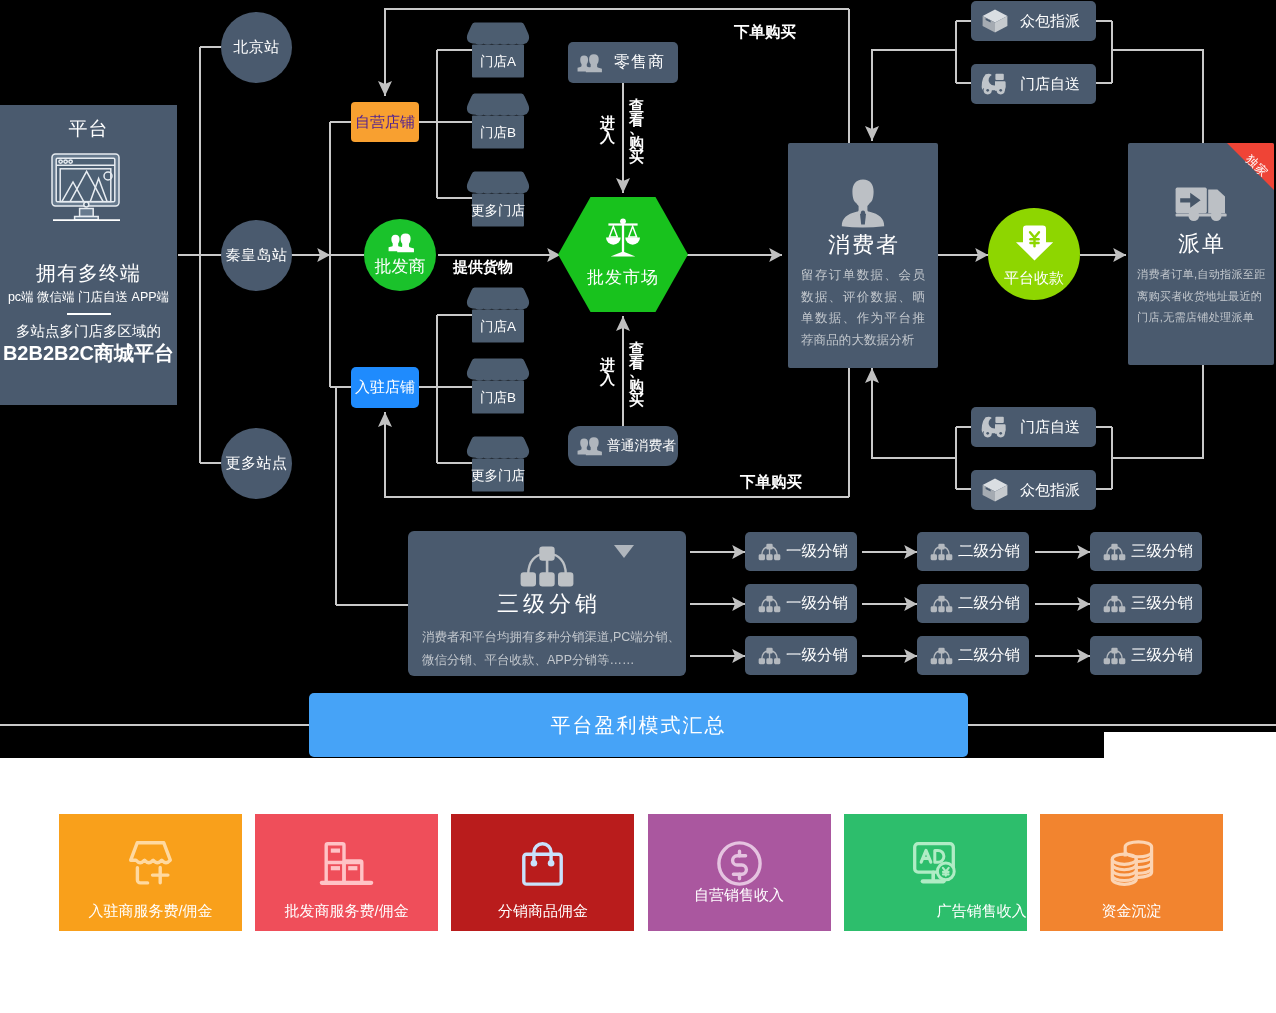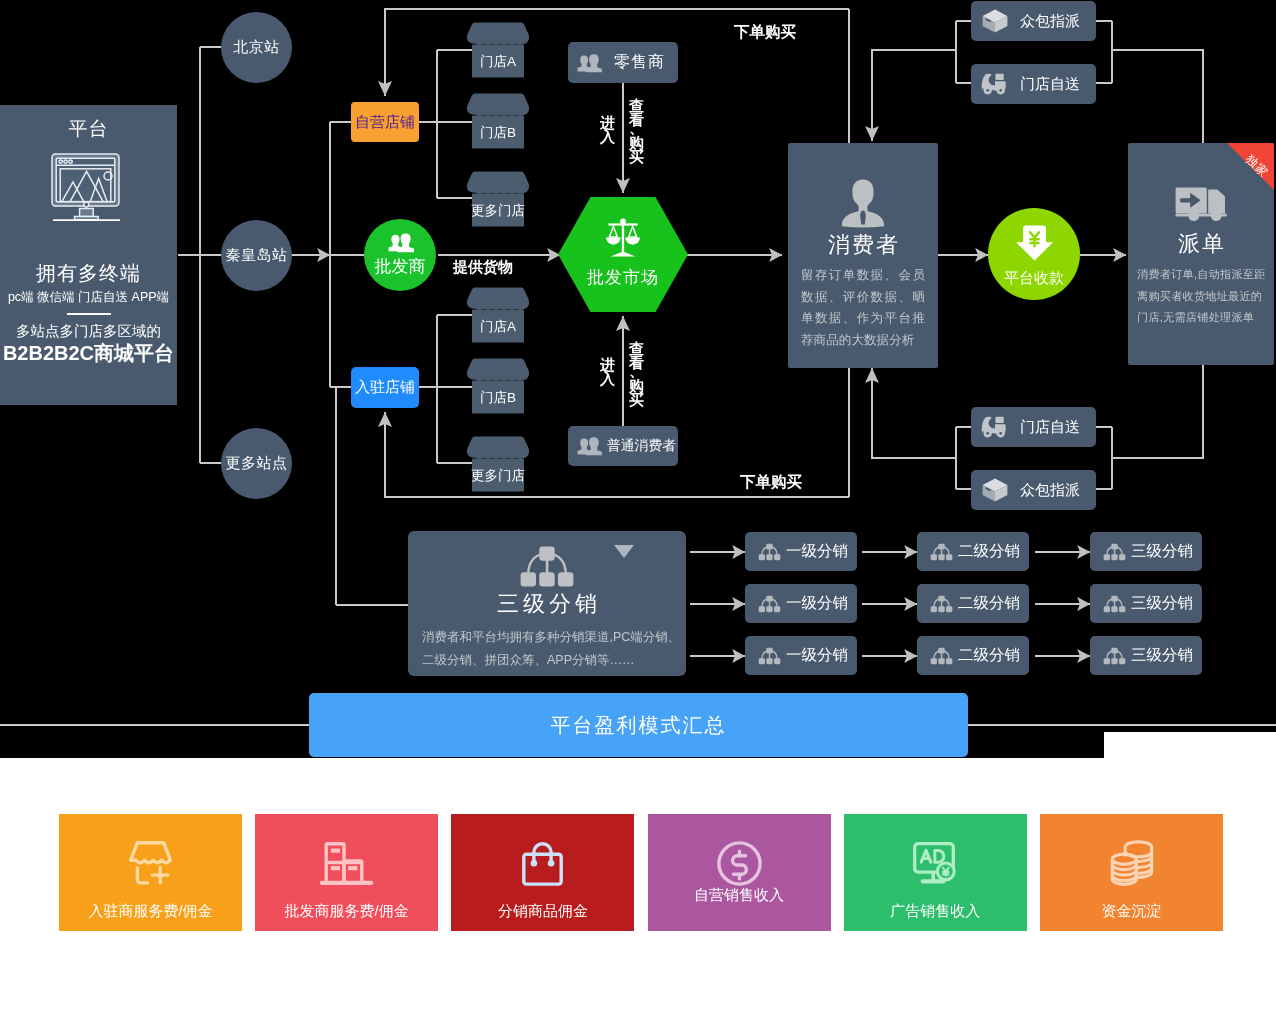--- a/index.html
+++ b/index.html
@@ -237,21 +237,21 @@
   <div style="position:absolute;left:568px;top:42px;width:110px;height:41px;background:#4a5a6e;border-radius:5px;
               display:flex;align-items:center;color:#fff;">
     <span style="line-height:0;margin-left:9px;">
       <svg width="24" height="18" viewBox="0 0 26 19.5" fill="#b0b6bd">
         <path d="M7.6 1.6 c3.0 0 4.4 1.7 4.4 4.3 c0 2.3 -0.5 3.9 -1.4 4.8 l0 2.1 c0 0.7 0.5 1.0 1.3 1.2 l3.0 0.8 l0 4.1 h-14.3 l0 -4.1 l3.0 -0.8 c0.8 -0.2 1.3 -0.5 1.3 -1.2 l0 -2.1 c-0.9 -0.9 -1.4 -2.5 -1.4 -4.8 c0 -2.6 1.4 -4.3 4.1 -4.3 Z"></path>
         <path d="M18.3 0.4 c3.5 0 5.2 2.0 5.2 5.0 c0 2.7 -0.6 4.6 -1.7 5.6 l0 2.5 c0 0.8 0.6 1.2 1.6 1.4 l3.6 1.0 l0 3.9 h-17.4 l0 -3.9 l3.6 -1.0 c1.0 -0.2 1.6 -0.6 1.6 -1.4 l0 -2.5 c-1.1 -1.0 -1.7 -2.9 -1.7 -5.6 c0 -3.0 1.7 -5.0 5.2 -5.0 Z"></path>
       </svg>
     </span>
     <span style="font-size:16px;margin-left:13px;letter-spacing:1px;">零售商</span>
   </div>
-  <div style="position:absolute;left:568px;top:426px;width:110px;height:40px;background:#4a5a6e;border-radius:5px;
+  <div style="position:absolute;left:568px;top:426px;width:110px;height:40px;background:#4a5a6e;border-radius:12px;
               display:flex;align-items:center;color:#fff;">
     <span style="line-height:0;margin-left:9px;">
       <svg width="24" height="18" viewBox="0 0 26 19.5" fill="#b0b6bd">
         <path d="M7.6 1.6 c3.0 0 4.4 1.7 4.4 4.3 c0 2.3 -0.5 3.9 -1.4 4.8 l0 2.1 c0 0.7 0.5 1.0 1.3 1.2 l3.0 0.8 l0 4.1 h-14.3 l0 -4.1 l3.0 -0.8 c0.8 -0.2 1.3 -0.5 1.3 -1.2 l0 -2.1 c-0.9 -0.9 -1.4 -2.5 -1.4 -4.8 c0 -2.6 1.4 -4.3 4.1 -4.3 Z"></path>
         <path d="M18.3 0.4 c3.5 0 5.2 2.0 5.2 5.0 c0 2.7 -0.6 4.6 -1.7 5.6 l0 2.5 c0 0.8 0.6 1.2 1.6 1.4 l3.6 1.0 l0 3.9 h-17.4 l0 -3.9 l3.6 -1.0 c1.0 -0.2 1.6 -0.6 1.6 -1.4 l0 -2.5 c-1.1 -1.0 -1.7 -2.9 -1.7 -5.6 c0 -3.0 1.7 -5.0 5.2 -5.0 Z"></path>
       </svg>
     </span>
     <span style="font-size:13.8px;margin-left:6px;white-space:nowrap;">普通消费者</span>
   </div>
 
@@ -389,21 +389,21 @@
         <rect x="26.8" y="11" width="2.6" height="19"></rect>
         <rect x="20.3" y="0.5" width="15.4" height="14.2" rx="3.2"></rect>
         <rect x="1.6" y="26.2" width="15.4" height="14.2" rx="3.2"></rect>
         <rect x="20.3" y="26.2" width="15.4" height="14.2" rx="3.2"></rect>
         <rect x="39" y="26.2" width="15.4" height="14.2" rx="3.2"></rect>
       </svg>
     </div>
     <div style="position:absolute;left:206px;top:14px;width:0;height:0;border-left:10px solid transparent;border-right:10px solid transparent;border-top:13px solid #b0b6bd;"></div>
     <div style="text-align:center;font-size:22px;line-height:32px;margin-top:57px;letter-spacing:4px;text-indent:4px;">三级分销</div>
     <div style="margin:6px 0 0 14px;font-size:12.5px;line-height:23px;color:#c2c7cd;white-space:nowrap;">消费者和平台均拥有多种分销渠道,PC端分销、</div>
-    <div style="margin:0 0 0 14px;font-size:12.5px;line-height:23px;color:#c2c7cd;white-space:nowrap;">二级分销、拼团众筹、APP分销等……</div>
+    <div style="margin:0 0 0 14px;font-size:12.5px;line-height:23px;color:#c2c7cd;white-space:nowrap;">微信分销、平台收款、APP分销等……</div>
   </div>
 
   <div class="lvchip" style="left:745px;top:532px;">
       <span style="margin-left:13px;line-height:0;">
         <svg width="23" height="18" viewBox="0 0 56 41" fill="#b4b9bf">
           <path d="M25 8.4 C17 8.2 9.2 14.8 9.2 28.5" fill="none" stroke="#b4b9bf" stroke-width="3.4"></path>
           <path d="M31 8.4 C39 8.2 46.8 14.8 46.8 28.5" fill="none" stroke="#b4b9bf" stroke-width="3.4"></path>
           <rect x="26.4" y="11" width="3.4" height="19"></rect>
           <rect x="20.3" y="0.5" width="15.4" height="14.2" rx="3.2"></rect>
           <rect x="1.6" y="26.2" width="15.4" height="14.2" rx="3.2"></rect>
@@ -582,21 +582,21 @@
           <svg width="45" height="43" viewBox="0 0 45 43" fill="none" stroke="#b0ecc5" stroke-width="3.3" stroke-linecap="round" stroke-linejoin="round">
             <rect x="1.7" y="1.7" width="38.6" height="28.4" rx="3.4"></rect>
             <path d="M20.2 30.4 v7.0" stroke-width="3.6"></path>
             <path d="M9.8 39.3 h20.8" stroke-width="4.2"></path>
             <path d="M8.2 20.2 L13.0 8.4 L17.8 20.2 M10.2 16.4 h5.6" stroke-width="3.1"></path>
             <path d="M21.8 8.4 v11.8 h3.2 a5.9 5.9 0 0 0 0 -11.8 Z" stroke-width="3.0"></path>
             <circle cx="32.8" cy="29.4" r="8.4" fill="#2DBE6C" stroke="#b0ecc5" stroke-width="3.0"></circle>
             <path d="M29.9 25.8 L32.8 29.4 L35.7 25.8 M30.0 29.9 h5.6 M30.0 32.4 h5.6 M32.8 29.0 v4.8" stroke-width="2.1"></path>
           </svg>
         </div>
-        <div style="text-align:center;color:#fff;font-size:15px;margin-top:16px;">广告销售收入</div>
+        <div style="text-align:right;color:#fff;font-size:15px;margin-top:16px;">广告销售收入</div>
       </div>
       <div class="tile" style="position: absolute; left: 981px; top: 0px; width: 183px; height: 117px; background: rgb(242, 132, 47);">
         <div style="display:flex;justify-content:center;margin-top:26px;height:46px;align-items:center;">
           <svg width="44" height="43" viewBox="0 0 44 43" fill="none" stroke="#fcd4b3" stroke-width="3.2">
             <path d="M15.2 14.6 V4.9 a13.2 5.1 0 0 1 26.4 0 V30.2 a13.2 5.1 0 0 1 -13.2 5.1 h-2.1"></path>
             <path d="M15.4 10 a13.2 5.1 0 0 0 26.2 0.6" stroke-width="3.0"></path>
             <path d="M26.6 19.4 a13.2 5.1 0 0 0 15 -4.4" stroke-width="3.0"></path>
             <path d="M26.6 25.4 a13.2 5.1 0 0 0 15 -4.4" stroke-width="3.0"></path>
             <path d="M26.6 31.2 a13.2 5.1 0 0 0 15 -4.4" stroke-width="3.0"></path>
             <path d="M2.3 17.2 V37.2 a12.0 5.1 0 0 0 24 0 V17.2"></path>

